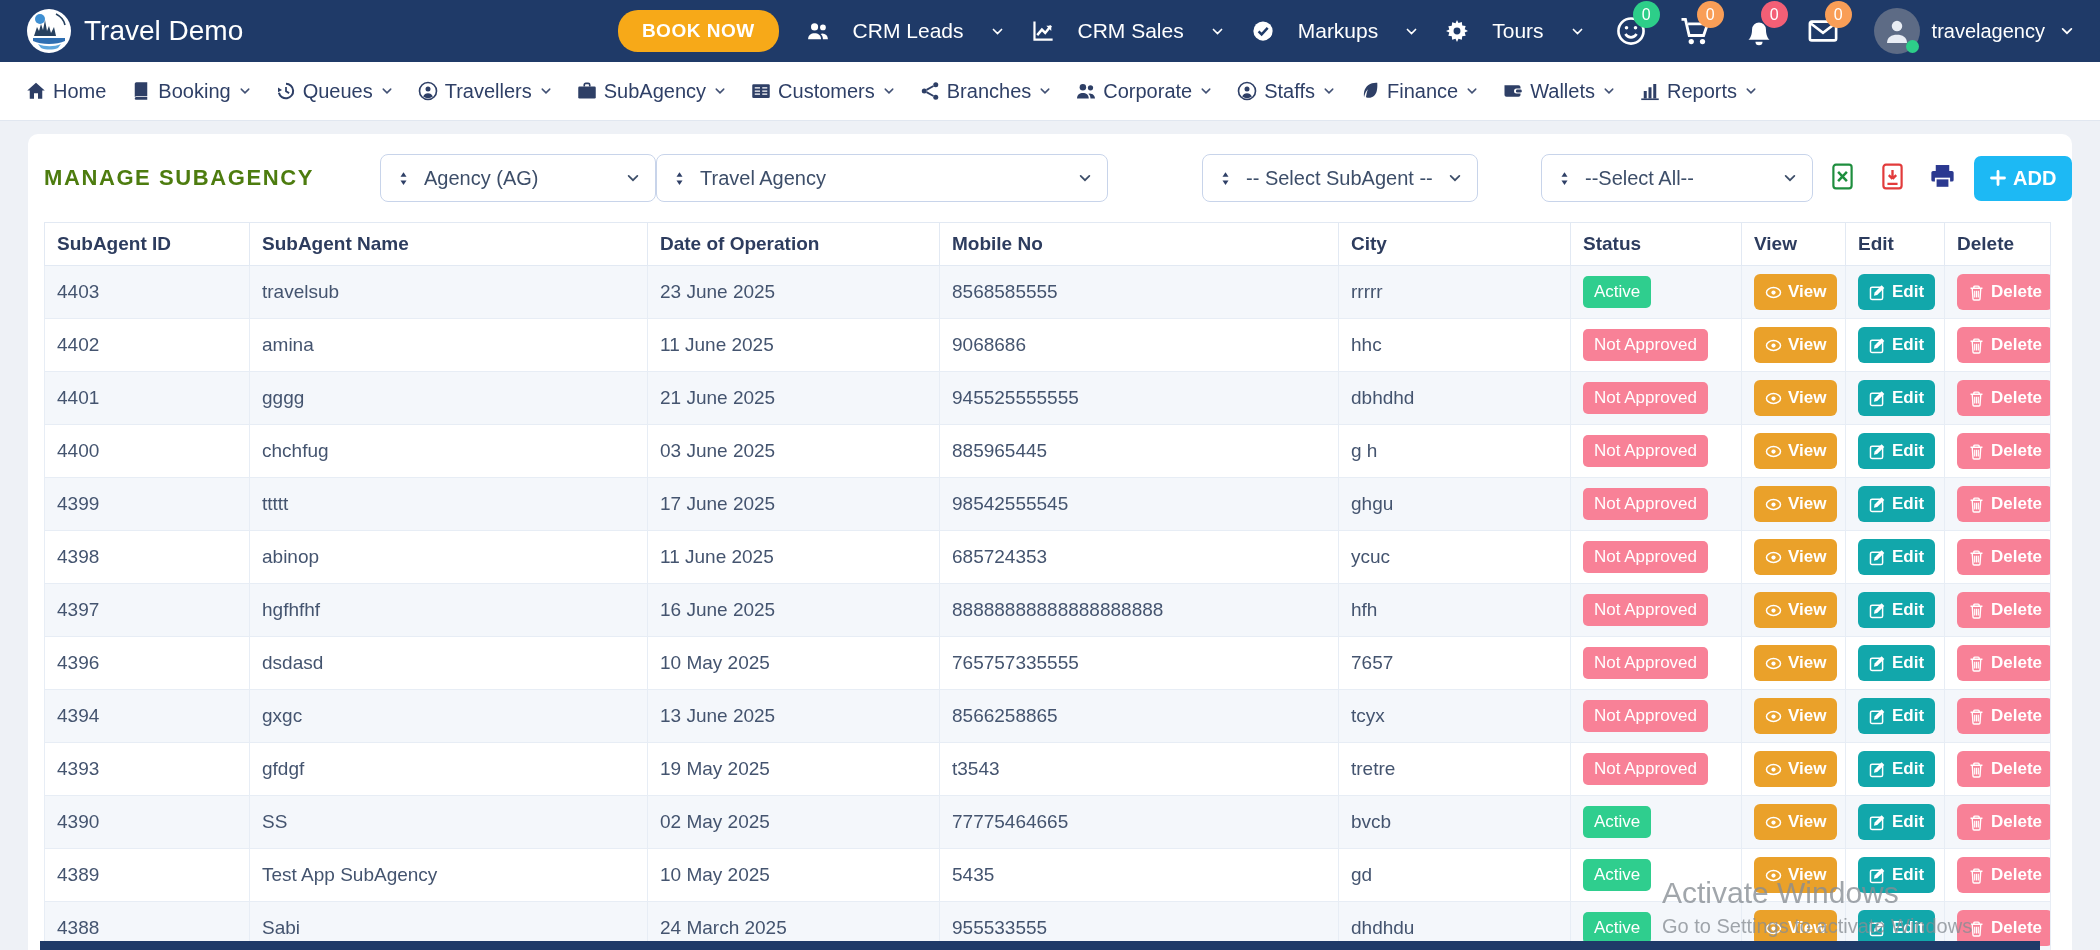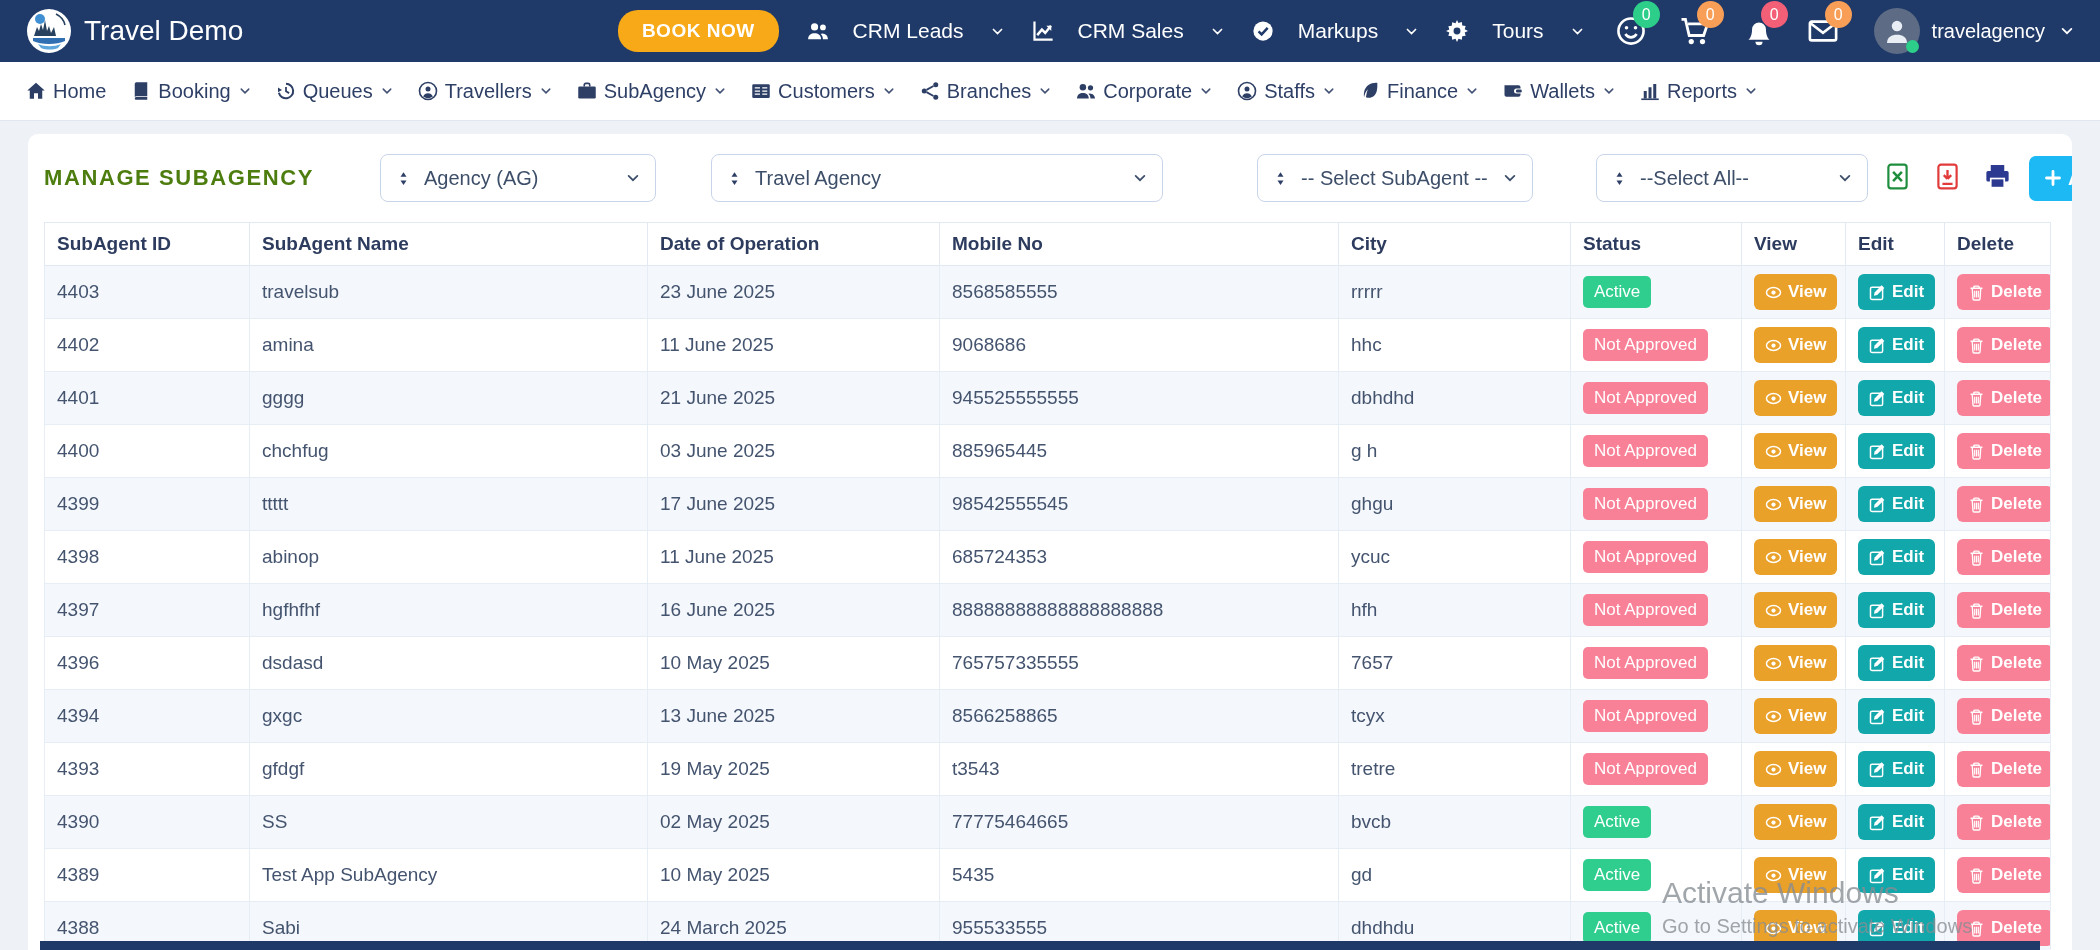--- a/index.html
+++ b/index.html
@@ -369,21 +369,21 @@
               <path d="M8 14.8L4.8 10h6.4z"></path>
             </svg>
           </span>
           <span>Agency (AG)</span>
           <span class="ic caret">
             <svg viewBox="0 0 16 16">
               <path d="M3 5.5l5 5 5-5" fill="none" stroke="currentColor" stroke-width="2" stroke-linecap="round"></path>
             </svg>
           </span>
         </div>
-        <div class="sel" style="width:452px;margin-left:55px">
+        <div class="sel" style="width:452px;">
           <span class="ic sort">
             <svg viewBox="0 0 16 16" fill="currentColor">
               <path d="M8 1.2L11.2 6H4.8z"></path>
               <path d="M8 14.8L4.8 10h6.4z"></path>
             </svg>
           </span>
           <span>Travel Agency</span>
           <span class="ic caret">
             <svg viewBox="0 0 16 16">
               <path d="M3 5.5l5 5 5-5" fill="none" stroke="currentColor" stroke-width="2" stroke-linecap="round"></path>

